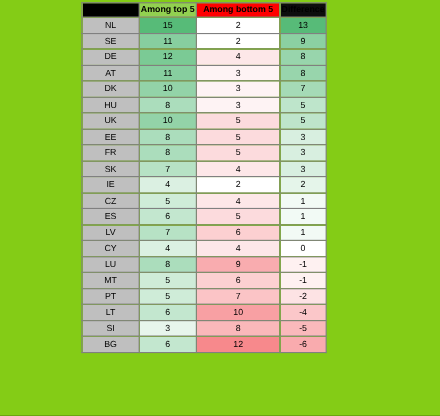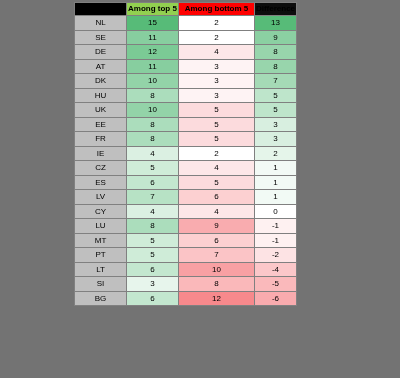--- a/index.html
+++ b/index.html
@@ -13,21 +13,21 @@
   body {
     font-family: "Liberation Sans", sans-serif;
   }
 
   #sheet {
     position: absolute;
     left: 0;
     top: 0;
     width: 400px;
     height: 378px;
-    background: #737373;
+    background: #84cc16;
   }
 
   table.grid {
     position: absolute;
     left: 74px;
     top: 2px;
     border-collapse: collapse;
     table-layout: fixed;
     font-size: 8px;
   }
@@ -154,20 +154,26 @@
           <td style="background: rgb(252, 219, 221);">5</td>
           <td style="background: rgb(216, 239, 224);">3</td>
         </tr>
         <tr>
           <td class="lbl">FR</td>
           <td style="background: rgb(171, 221, 188);">8</td>
           <td style="background: rgb(252, 219, 221);">5</td>
           <td style="background: rgb(216, 239, 224);">3</td>
         </tr>
         <tr>
+          <td class="lbl">SK</td>
+          <td style="background: rgb(183, 226, 197);">7</td>
+          <td style="background: rgb(253, 231, 232);">4</td>
+          <td style="background: rgb(216, 239, 224);">3</td>
+        </tr>
+        <tr>
           <td class="lbl">IE</td>
           <td style="background: rgb(219, 240, 226);">4</td>
           <td style="background: rgb(255, 255, 255);">2</td>
           <td style="background: rgb(229, 245, 234);">2</td>
         </tr>
         <tr>
           <td class="lbl">CZ</td>
           <td style="background: rgb(207, 236, 216);">5</td>
           <td style="background: rgb(253, 231, 232);">4</td>
           <td style="background: rgb(242, 250, 245);">1</td>

